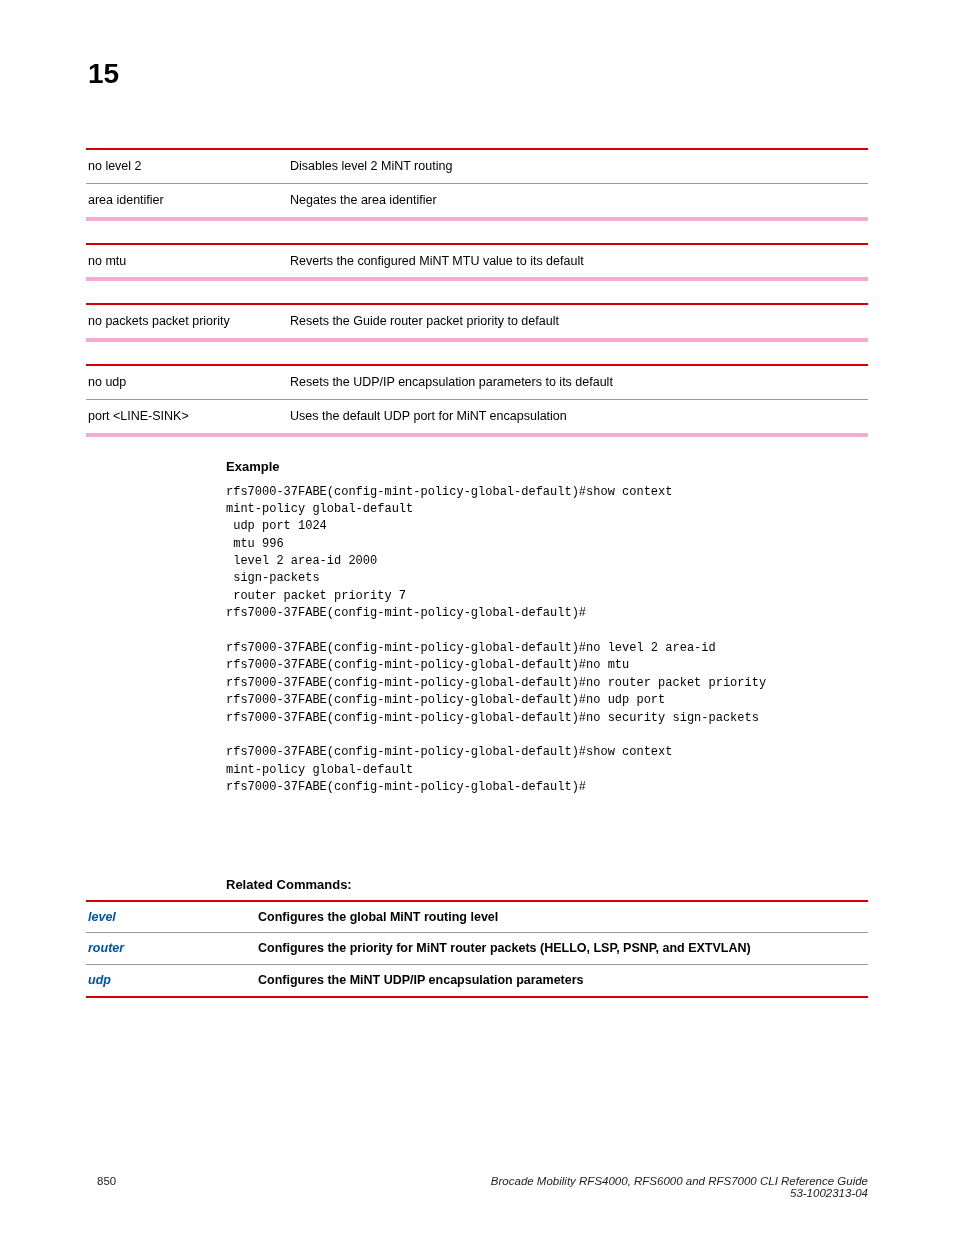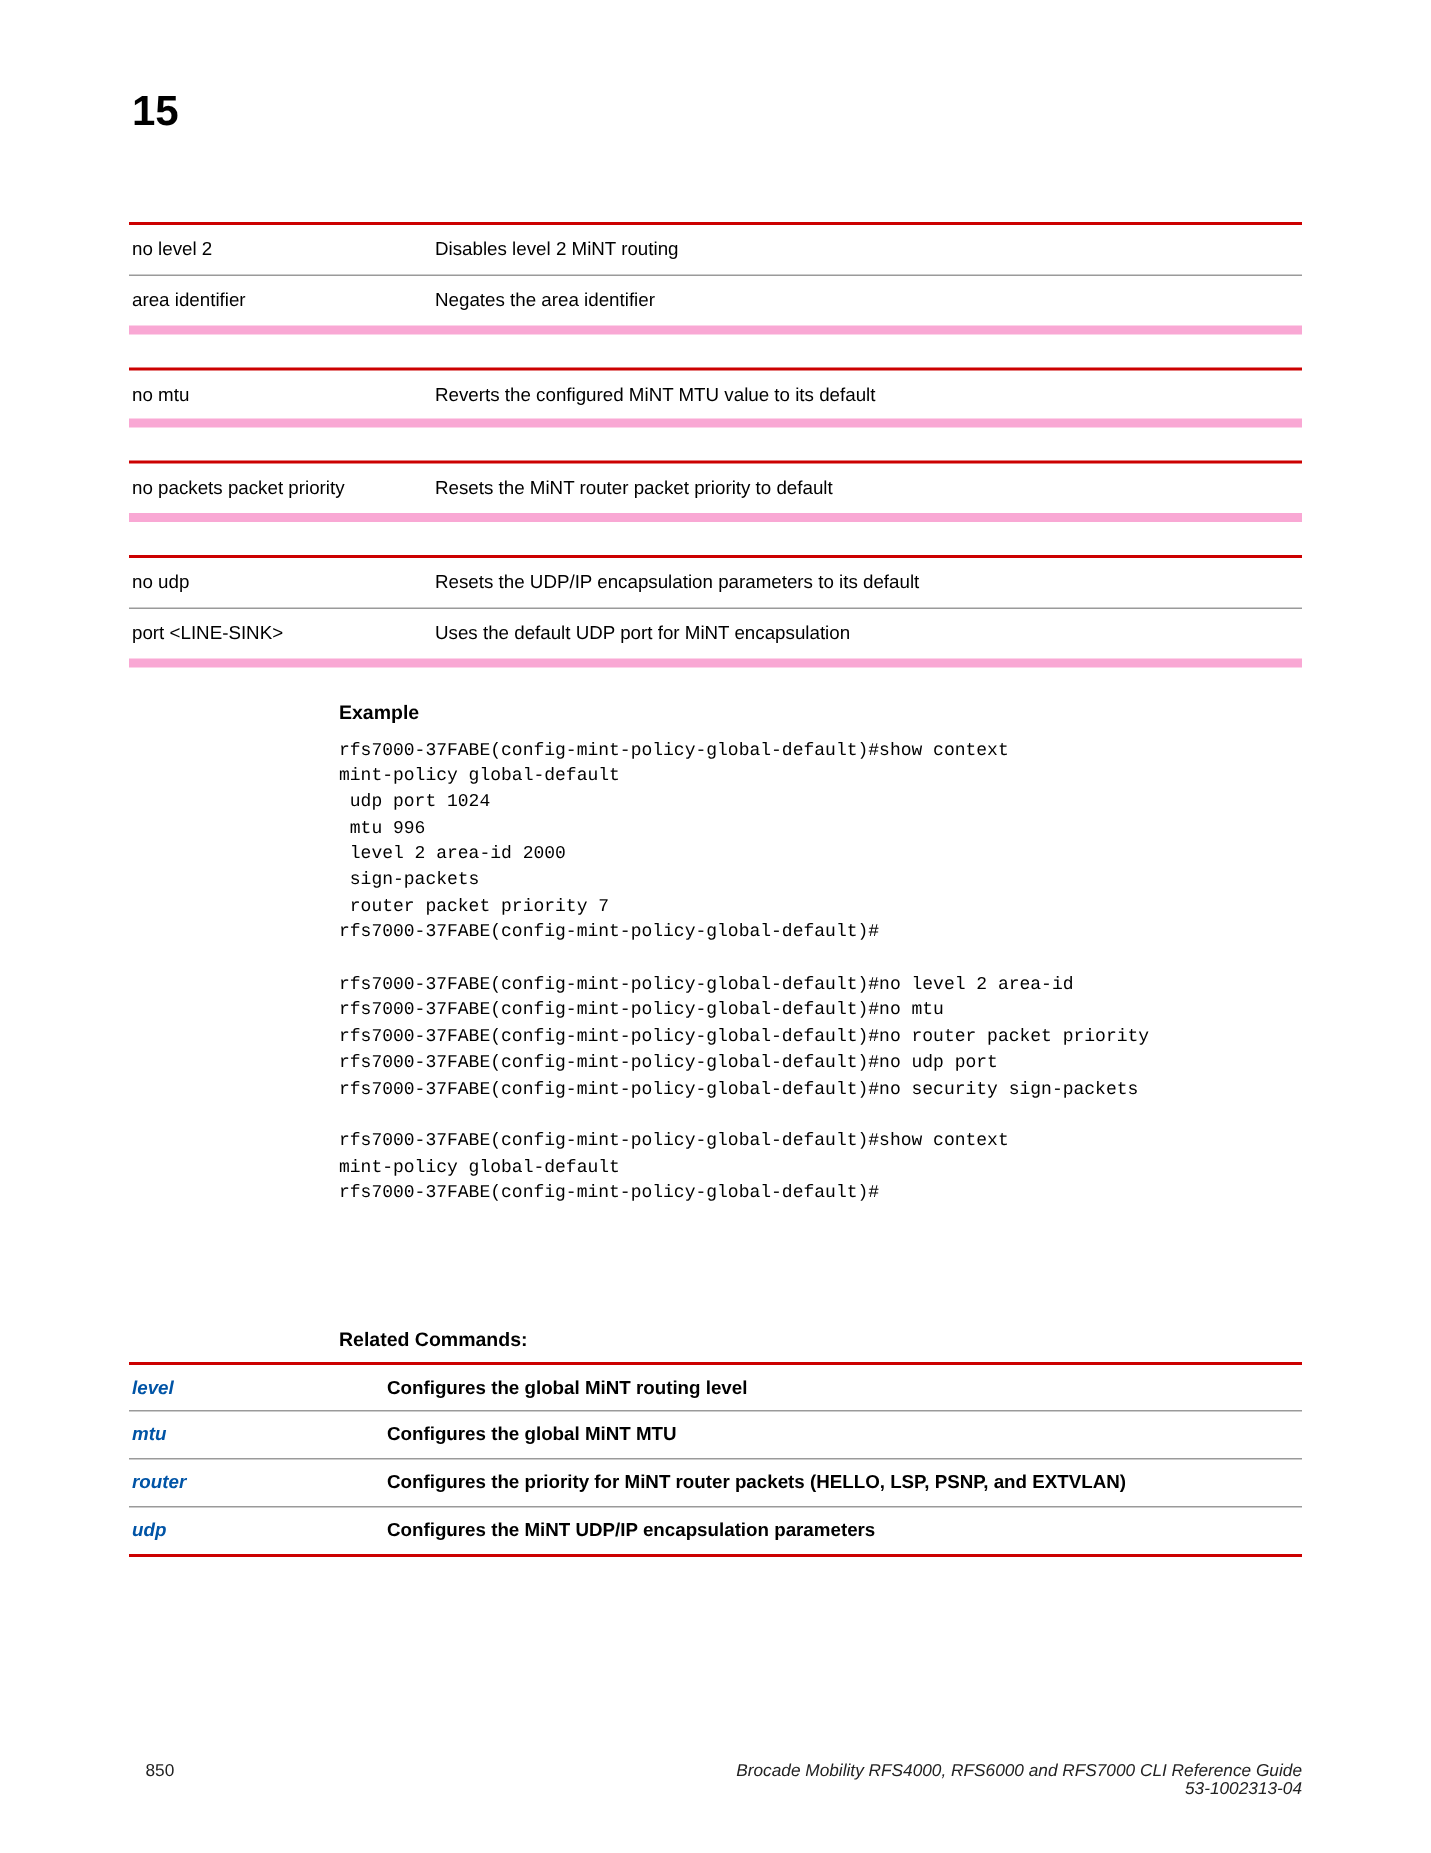--- a/index.html
+++ b/index.html
@@ -2,21 +2,21 @@
 <html><head>
 <meta charset="utf-8">
 <style>
   html,body{margin:0;padding:0;background:#fff;font-family:Helvetica,Arial,sans-serif;color:#000;}
   .page{width:954px;height:1235px;position:relative;box-sizing:border-box;padding:58px 86px 0 86px;}
   .pagenum{font-size:28px;font-weight:700;margin:0 0 58px 2px;}
   .tbl{width:100%;border-collapse:collapse;font-size:12.5px;line-height:1.5;}
   .tbl td{padding:7px 4px 7px 0;vertical-align:top;border-bottom:1px solid #9a9a9a;}
   .tbl td:first-child{width:198px;padding-left:2px;}
   .tbl .top td{border-top:2px solid #cc0000;}
-  .tbl .rbot td{border-bottom:6px solid #f9a8d4;}
+  .tbl .rbot td{border-bottom:4px solid #f9a8d4;}
   .tbl-group{margin-bottom:22px;}
   .heading{font-size:13px;font-weight:700;margin:12px 0 10px 140px;}
   .code{font-family:"Courier New",monospace;font-size:12px;white-space:pre;line-height:1.45;margin:0 0 0 140px;}
   .related{font-size:13px;font-weight:700;margin:80px 0 8px 140px;}
   .rel{width:100%;border-collapse:collapse;font-size:12.5px;line-height:1.5;font-weight:bold;}
   .rel td{padding:6px 4px 6px 0;vertical-align:top;border-bottom:1px solid #9a9a9a;}
   .rel td:first-child{width:166px;padding-left:2px;}
   .rel .top td{border-top:2px solid #cc0000;}
   .rel .rbot td{border-bottom:2px solid #cc0000;}
   .link{color:#0054a6;font-style:italic;}
@@ -53,21 +53,21 @@
           </tr>
     </tbody>
       </table>
   </div>
 
   <div class="tbl-group">
     <table class="tbl">
       <tbody>
           <tr class="top rbot">
             <td>no packets packet priority</td>
-            <td>Resets the MiNT router packet priority to default</td>
+            <td>Resets the Guide router packet priority to default</td>
           </tr>
     </tbody>
       </table>
   </div>
 
   <div class="tbl-group">
     <table class="tbl">
       <tbody>
           <tr class="top">
             <td>no udp</td>
@@ -102,24 +102,20 @@
 rfs7000-37FABE(config-mint-policy-global-default)#</div>
 
   <div class="related">Related Commands:</div>
   <table class="rel">
     <tbody>
         <tr class="top">
           <td><span class="link">level</span></td>
           <td>Configures the global MiNT routing level</td>
         </tr>
     <tr>
-          <td><span class="link">mtu</span></td>
-          <td>Configures the global MiNT MTU</td>
-        </tr>
-    <tr>
           <td><span class="link">router</span></td>
           <td>Configures the priority for MiNT router packets (HELLO, LSP, PSNP, and EXTVLAN)</td>
         </tr>
     <tr class="rbot">
           <td><span class="link">udp</span></td>
           <td>Configures the MiNT UDP/IP encapsulation parameters</td>
         </tr>
   </tbody>
     </table>
 

